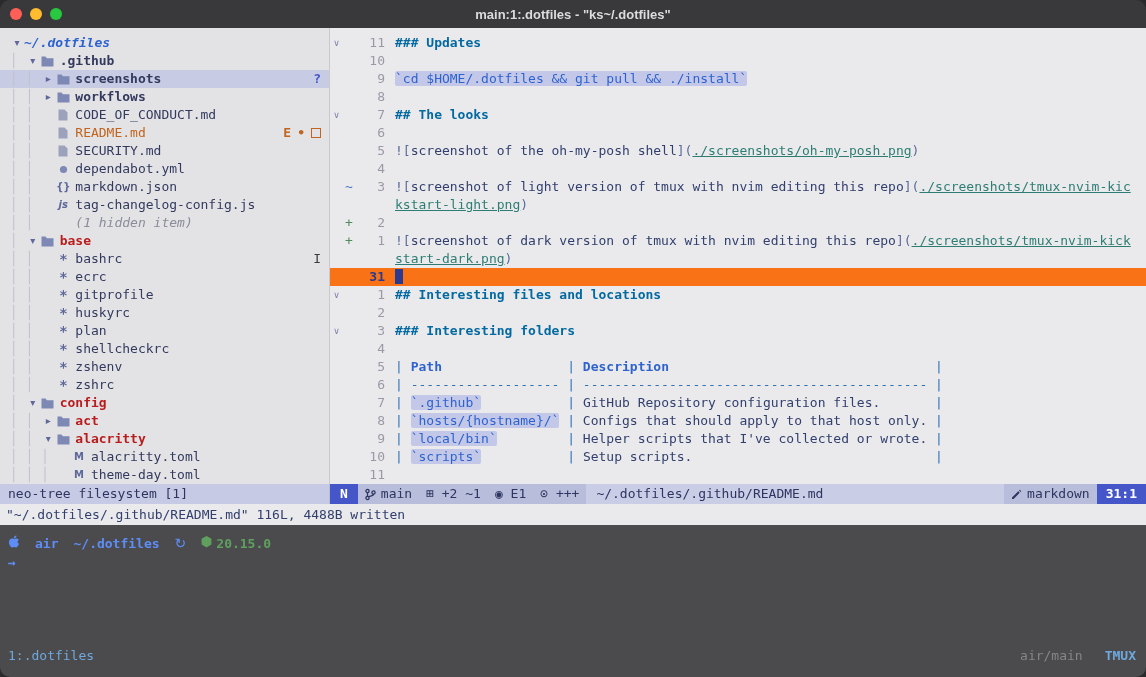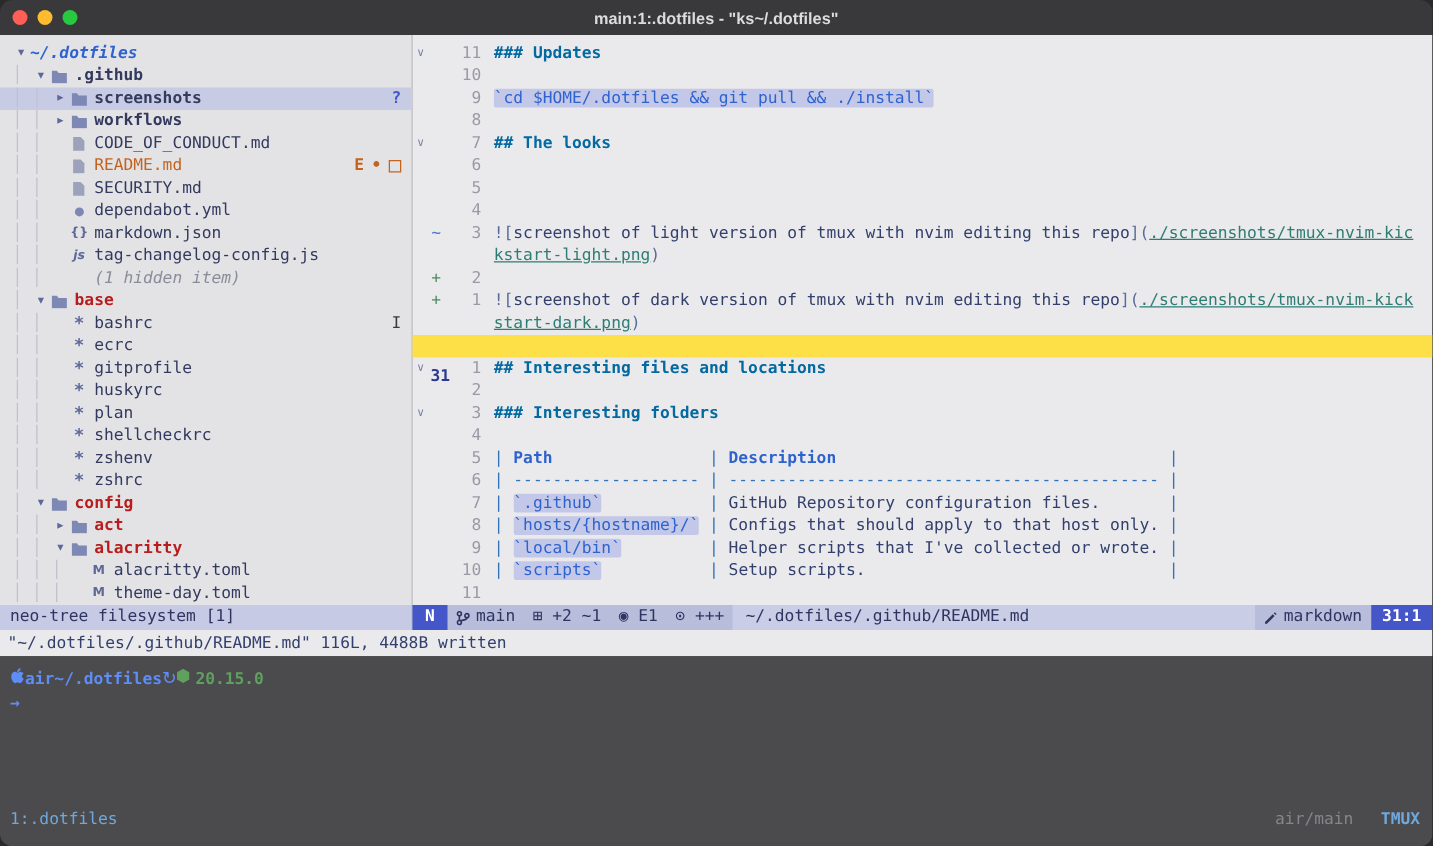--- a/index.html
+++ b/index.html
@@ -29,21 +29,21 @@
   .label-muted{color:#8A8D99;font-style:italic;}
   .markers{margin-left:auto;display:flex;gap:6px;align-items:center;}
   .mk-blue{color:#4557C8;font-weight:bold;}
   .mk-orange{color:#C2641E;font-weight:bold;}
   .mk-ibeam{color:#3A3A3A;}
   .mk-square{width:8px;height:8px;border:1.5px solid #C2641E;display:inline-block;}
   
   .editor-col{flex:1;display:flex;flex-direction:column;background:#EAEAEC;min-width:0;}
   .editor{padding-top:6px;}
   .ed-row{height:18px;line-height:18px;display:flex;white-space:pre;}
-  .ed-row.cursorline{background:#fde047;flex-direction:column;}
+  .ed-row.cursorline{background:#f97316;}
   .fold{width:13px;flex:0 0 13px;text-align:center;color:#7A82A8;font-size:9px;font-family:"DejaVu Sans",sans-serif;}
   .sign{width:12px;flex:0 0 12px;text-align:center;color:#4E78C8;}
   .sign.add{color:#4E8A5E;}
   .lnum{width:30px;flex:0 0 30px;text-align:right;color:#9A9AA6;margin-right:10px;}
   .lnum.cur{color:#2B3A8F;font-weight:bold;}
   .content{white-space:pre;overflow:hidden;}
   .seg.h{color:#0369a1;font-weight:bold;}
   .seg.code{color:#2E63CF;background:#C3C8E8;border-radius:2px;}
   .seg.txt{color:#33406E;}
   .seg.lnk{color:#2E7D74;text-decoration:underline;}
@@ -57,21 +57,21 @@
   .statusline{flex:1;display:flex;align-items:stretch;background:#B7BDDA;color:#2E3560;min-width:0;}
   .mode{background:#4557C8;color:#FFFFFF;font-weight:bold;padding:0 10px;}
   .sl-seg{padding:0 7px;display:flex;align-items:center;gap:5px;white-space:pre;}
   .sl-seg svg{display:block;}
   .filepath{flex:1;background:#C9CDE6;padding:0 10px;overflow:hidden;white-space:pre;}
   .pos{background:#4557C8;color:#FFFFFF;font-weight:bold;padding:0 9px;}
   
   .msgline{flex:0 0 21px;line-height:21px;background:#EAEAEC;color:#33406E;padding-left:6px;white-space:pre;}
   
   .term{flex:1;background:#4B4B4D;display:flex;flex-direction:column;padding:8px 10px 12px 8px;min-height:0;}
-  .prompt-line{display:flex;align-items:center;gap:0;height:20px;color:#5E8DF7;font-weight:bold;}
+  .prompt-line{display:flex;align-items:center;gap:15px;height:20px;color:#5E8DF7;font-weight:bold;}
   .prompt-line .glyph{font-family:"DejaVu Sans",sans-serif;font-weight:normal;font-size:14px;}
   .node-seg{display:flex;align-items:center;gap:4px;color:#5FA05F;font-weight:bold;}
   .arrow-line{height:20px;color:#5E8DF7;font-weight:bold;margin-top:2px;}
   .tmuxbar{margin-top:auto;height:20px;display:flex;align-items:center;gap:22px;}
   .tmux-left{color:#6FA8DC;}
   .tmux-session{margin-left:auto;color:#85858A;}
   .tmux-label{color:#6FA8DC;font-weight:bold;}
 </style>
 </head>
 <body>
@@ -138,21 +138,21 @@
         <div class="tree-row"><span class="guides">│ │ │ </span><span class="exp"> </span><span class="ic"><span class="ticon">M</span></span><span class="label-file">theme-day.toml</span></div>
       </div>
     <div class="editor-col">
       <div class="editor" id="editor-lines">
           <div class="ed-row"><span class="fold">∨</span><span class="sign"></span><span class="lnum">11</span><span class="content"><span class="seg h">### Updates</span></span></div>
           <div class="ed-row"><span class="fold"></span><span class="sign"></span><span class="lnum">10</span><span class="content"></span></div>
           <div class="ed-row"><span class="fold"></span><span class="sign"></span><span class="lnum">9</span><span class="content"><span class="seg code">`cd $HOME/.dotfiles &amp;&amp; git pull &amp;&amp; ./install`</span></span></div>
           <div class="ed-row"><span class="fold"></span><span class="sign"></span><span class="lnum">8</span><span class="content"></span></div>
           <div class="ed-row"><span class="fold">∨</span><span class="sign"></span><span class="lnum">7</span><span class="content"><span class="seg h">## The looks</span></span></div>
           <div class="ed-row"><span class="fold"></span><span class="sign"></span><span class="lnum">6</span><span class="content"></span></div>
-          <div class="ed-row"><span class="fold"></span><span class="sign"></span><span class="lnum">5</span></div>
+          <div class="ed-row"><span class="fold"></span><span class="sign"></span><span class="lnum">5</span><span class="content"><span class="seg pun">![</span><span class="seg txt">screenshot of the oh-my-posh shell</span><span class="seg pun">](</span><span class="seg lnk">./screenshots/oh-my-posh.png</span><span class="seg pun">)</span></span></div>
           <div class="ed-row"><span class="fold"></span><span class="sign"></span><span class="lnum">4</span><span class="content"></span></div>
           <div class="ed-row"><span class="fold"></span><span class="sign">~</span><span class="lnum">3</span><span class="content"><span class="seg pun">![</span><span class="seg txt">screenshot of light version of tmux with nvim editing this repo</span><span class="seg pun">](</span><span class="seg lnk">./screenshots/tmux-nvim-kic</span></span></div>
           <div class="ed-row"><span class="fold"></span><span class="sign"></span><span class="lnum"></span><span class="content"><span class="seg lnk">kstart-light.png</span><span class="seg pun">)</span></span></div>
           <div class="ed-row"><span class="fold"></span><span class="sign add">+</span><span class="lnum">2</span><span class="content"></span></div>
           <div class="ed-row"><span class="fold"></span><span class="sign add">+</span><span class="lnum">1</span><span class="content"><span class="seg pun">![</span><span class="seg txt">screenshot of dark version of tmux with nvim editing this repo</span><span class="seg pun">](</span><span class="seg lnk">./screenshots/tmux-nvim-kick</span></span></div>
           <div class="ed-row"><span class="fold"></span><span class="sign"></span><span class="lnum"></span><span class="content"><span class="seg lnk">start-dark.png</span><span class="seg pun">)</span></span></div>
           <div class="ed-row cursorline"><span class="fold"></span><span class="sign"></span><span class="lnum cur">31</span><span class="content"><span class="seg cur"> </span></span></div>
           <div class="ed-row"><span class="fold">∨</span><span class="sign"></span><span class="lnum">1</span><span class="content"><span class="seg h">## Interesting files and locations</span></span></div>
           <div class="ed-row"><span class="fold"></span><span class="sign"></span><span class="lnum">2</span><span class="content"></span></div>
           <div class="ed-row"><span class="fold">∨</span><span class="sign"></span><span class="lnum">3</span><span class="content"><span class="seg h">### Interesting folders</span></span></div>

